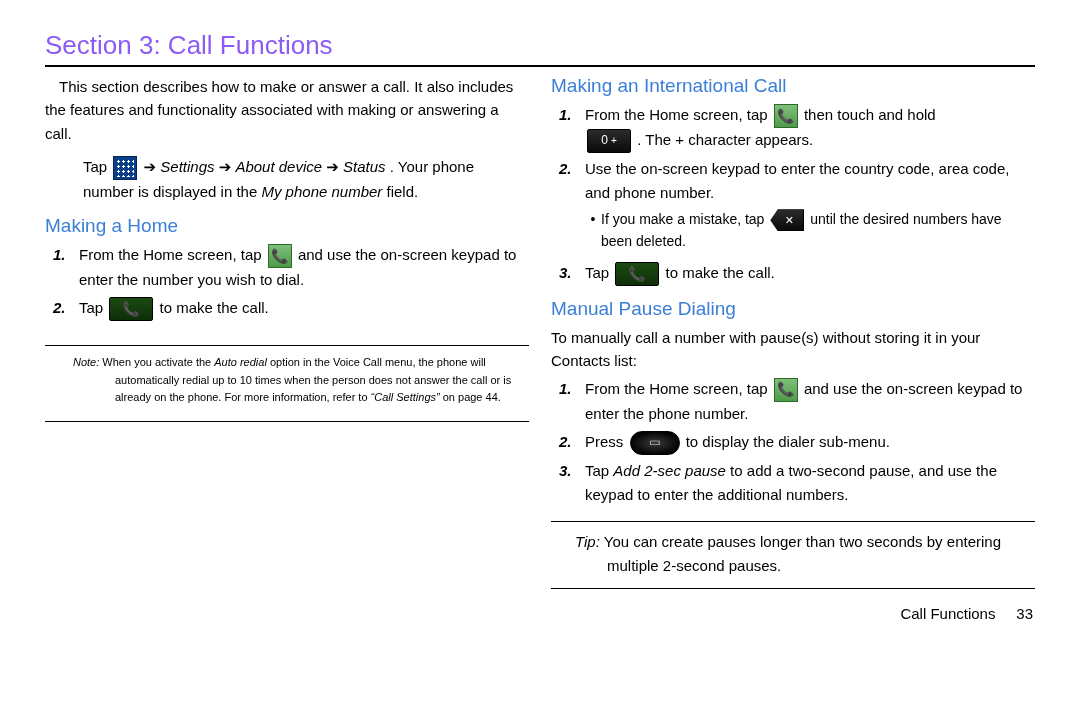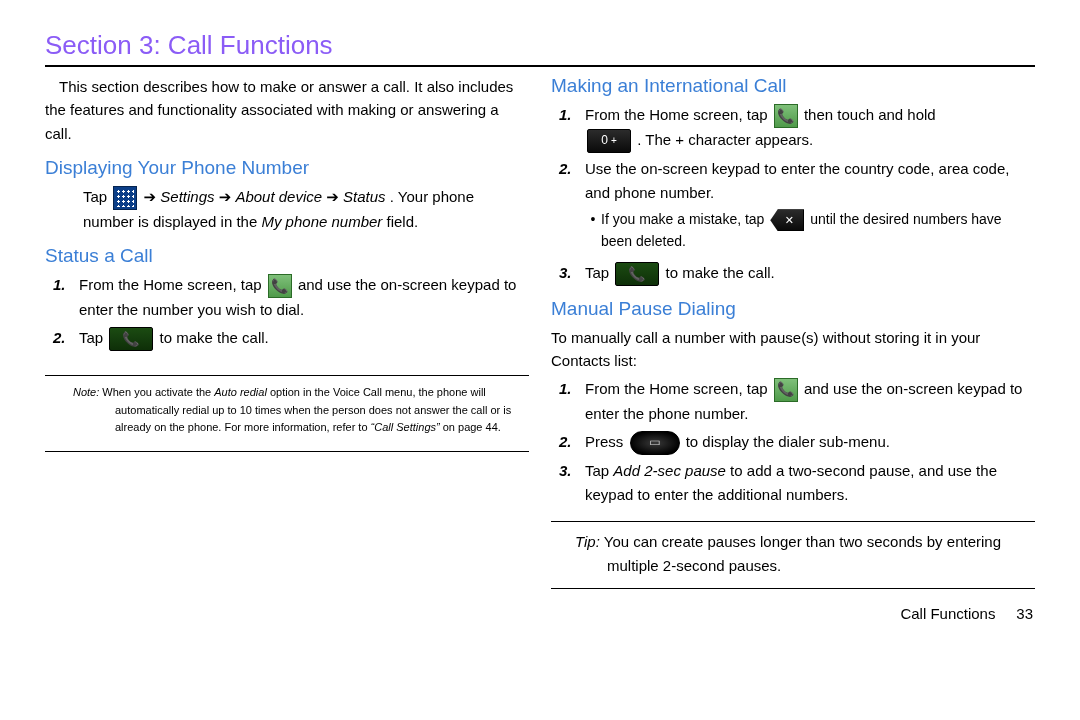--- a/index.html
+++ b/index.html
@@ -205,36 +205,35 @@
 
 <div class="page">
   <h1 class="section-title">Section 3: Call Functions</h1>
   <hr class="rule">
 
   <div class="cols">
 
     <div class="col">
       <p class="intro body-text">This section describes how to make or answer a call. It also includes the features and functionality associated with making or answering a call.</p>
 
-      <div class="sub-head">Displaying Your Phone Number</div>
       <div class="body-text indent">
         <span>Tap </span>
         <span class="icon icon-apps"></span>
         <span> ➔ </span>
         <span class="ital">Settings</span>
         <span> ➔ </span>
         <span class="ital">About device</span>
         <span> ➔ </span>
         <span class="ital">Status</span>
         <span>. Your phone number is displayed in the </span>
         <span class="ital">My phone number</span>
         <span> field.</span>
       </div>
 
-      <div class="sub-head">Status a Call</div>
+      <div class="sub-head">Making a Home</div>
       <ol class="steps">
         <li>
           <span class="num">1.</span>
           <span class="txt">
             <span>From the Home screen, tap </span>
             <span class="icon icon-phone-tile">📞</span>
             <span> and use the on-screen keypad to enter the number you wish to dial.</span>
           </span>
         </li>
         <li>

